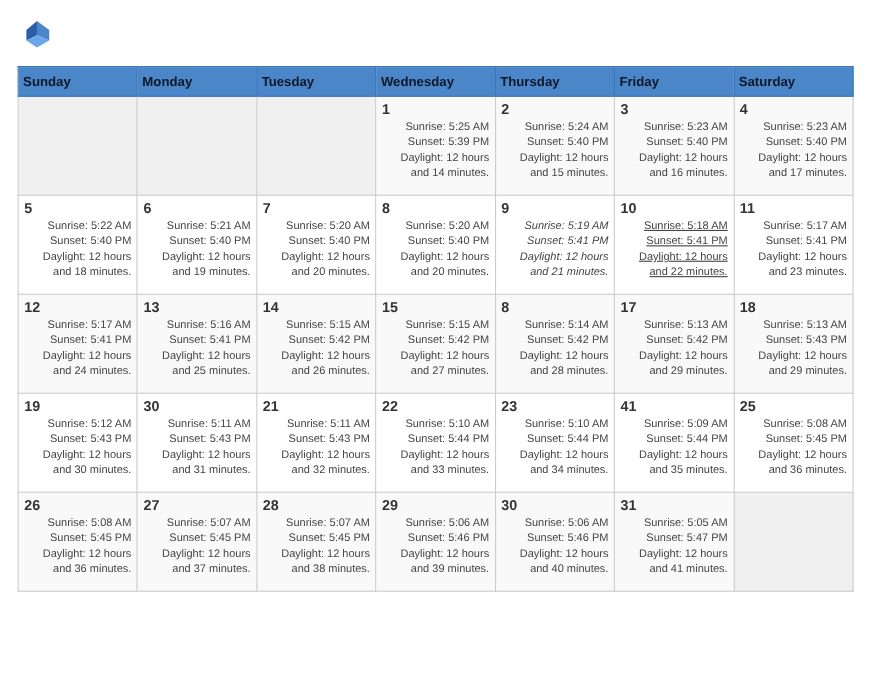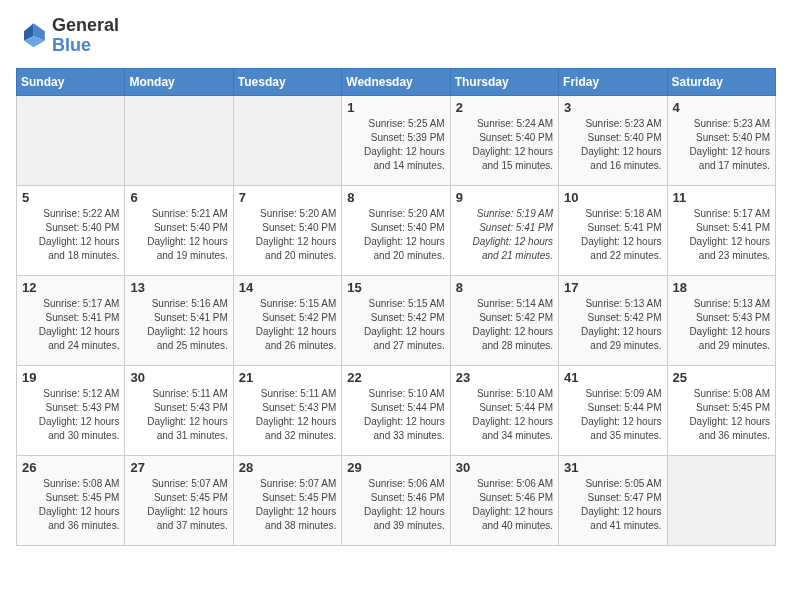--- a/index.html
+++ b/index.html
@@ -46,21 +46,21 @@
       font-size: 14px;
       color: #555;
     }
     table {
       width: 100%;
       border-collapse: collapse;
       table-layout: fixed;
     }
     thead tr th {
       background: #4a86c8;
-      color: #ffffff;
+      color: #0f172a;
       font-size: 12px;
       font-weight: bold;
       padding: 6px 4px;
       text-align: left;
       border: 1px solid #3a76b8;
     }
     tbody tr td {
       border: 1px solid #ccc;
       vertical-align: top;
       padding: 4px 5px;
@@ -91,24 +91,20 @@
 </head>
 <body>
 
 <div class="header">
   <div class="logo">
     <svg class="logo-icon" viewBox="0 0 40 40">
       <polygon points="22,4 36,14 36,26 22,20" fill="#4a86c8"></polygon>
       <polygon points="22,4 22,20 10,26 10,14" fill="#2a5ea8"></polygon>
       <polygon points="10,26 22,20 36,26 22,34" fill="#6aa6e8"></polygon>
     </svg>
-    <div class="logo-text">
-      <div>General</div>
-      <div><span>Blue</span></div>
-    </div>
   </div>
   <div class="title-block">
     <div class="month-title"></div>
     <div class="subtitle"></div>
   </div>
 </div>
 
 <table>
   <thead>
     <tr>
@@ -186,21 +182,21 @@
         </td>
         <td>
           <span class="day-number">9</span>
           <div class="day-info" style="white-space: pre-line; font-style: italic;">Sunrise: 5:19 AM
 Sunset: 5:41 PM
 Daylight: 12 hours
 and 21 minutes.</div>
         </td>
         <td>
           <span class="day-number">10</span>
-          <div class="day-info" style="white-space: pre-line;">Sunrise: 5:18 AM
+          <div class="day-info" style="white-space: pre-line; text-decoration: underline;">Sunrise: 5:18 AM
 Sunset: 5:41 PM
 Daylight: 12 hours
 and 22 minutes.</div>
         </td>
         <td>
           <span class="day-number">11</span>
           <div class="day-info" style="white-space: pre-line;">Sunrise: 5:17 AM
 Sunset: 5:41 PM
 Daylight: 12 hours
 and 23 minutes.</div>

